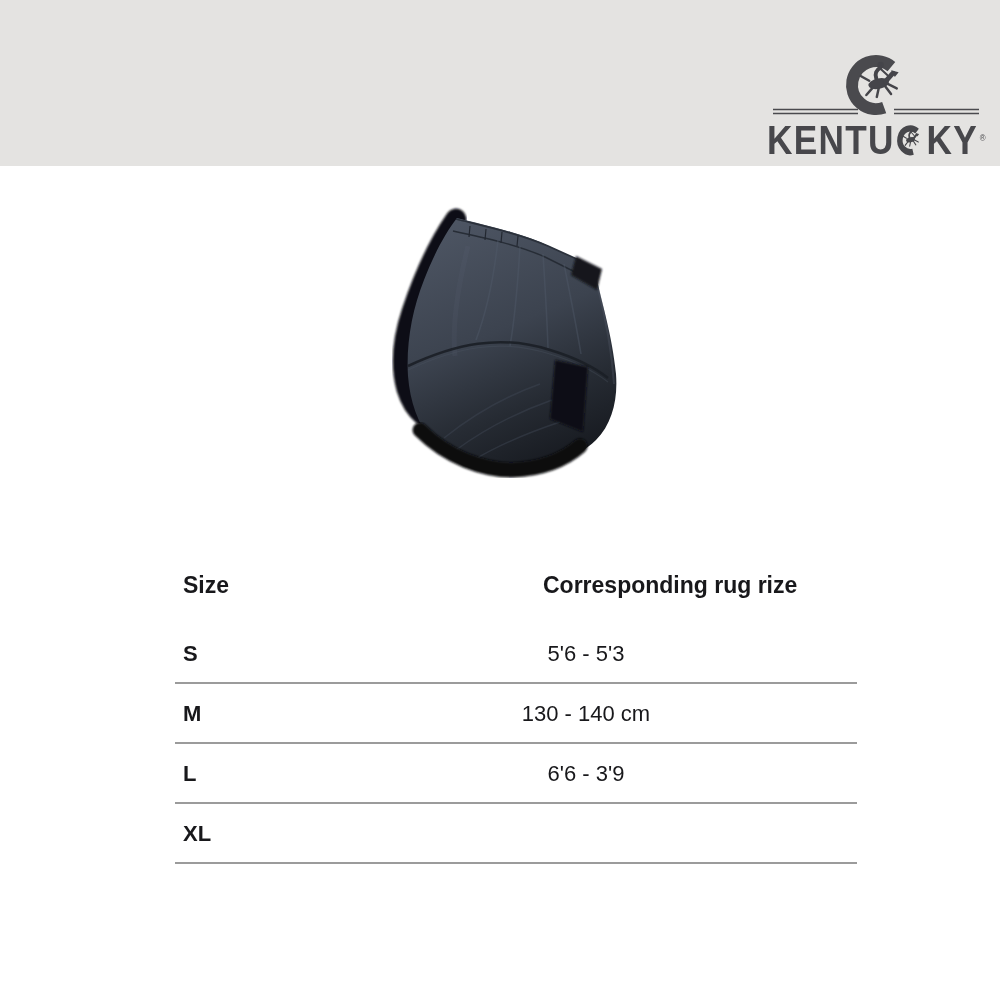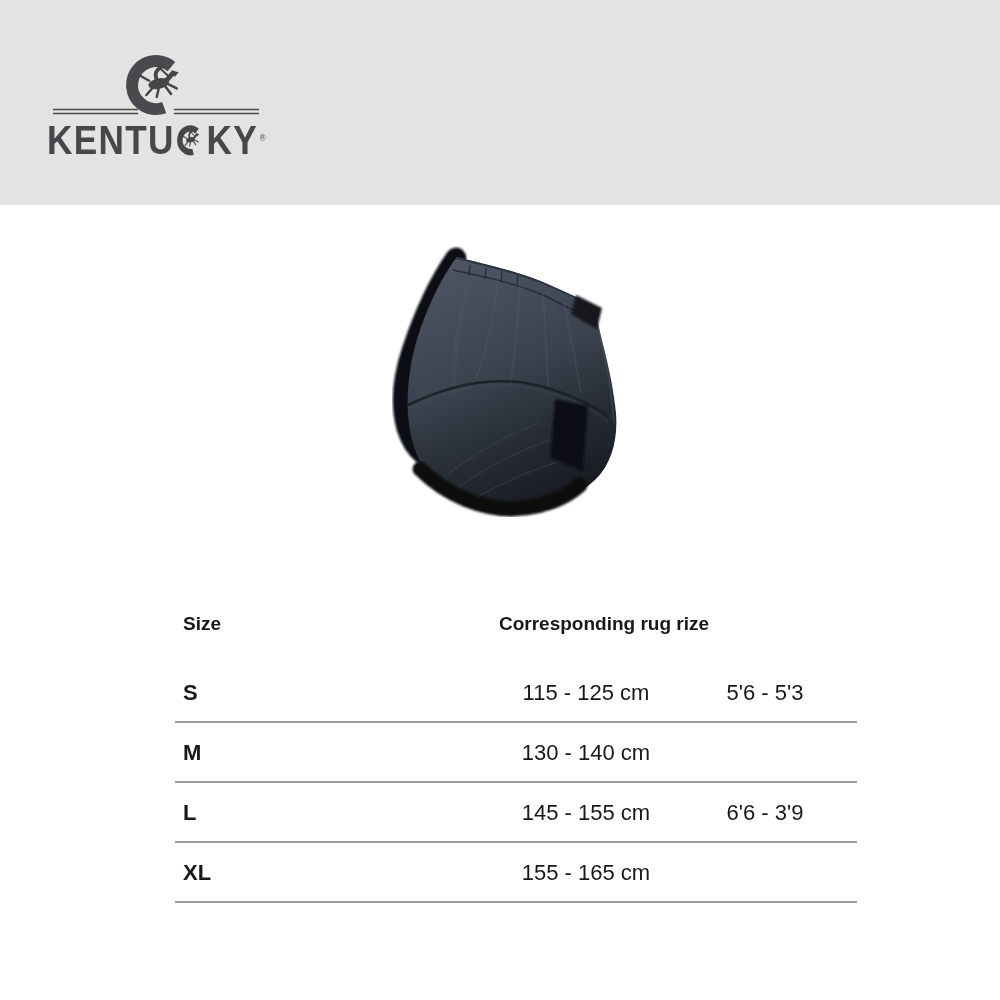--- a/index.html
+++ b/index.html
@@ -4,43 +4,43 @@
 <style>
   html,body { margin:0; padding:0; }
   body {
     width:1000px; height:1000px; overflow:hidden;
     background:#ffffff; color:#18181b;
     font-family:"Liberation Sans", sans-serif;
   }
 
   
   .banner {
-    height:205px; background:#e4e3e1;
-    display:flex; flex-direction:column; align-items:flex-start;padding-left:32px;
+    height:166px; background:#e4e3e1;
+    display:flex; flex-direction:column; align-items:flex-end;padding-left:32px;
   }
   .logo { margin-top:52px; display:flex; flex-direction:column; align-items:center; }
   .emblem-svg { display:block; }
   .wordmark {
     display:flex; align-items:center; height:38px; margin-top:1px;
     transform:scaleX(0.88); transform-origin:center;
     color:#47474b; font-weight:600; font-size:40px; letter-spacing:1.5px;
     line-height:38px; white-space:nowrap;
   }
   .wm-c { margin:0 1px; display:block; }
   .reg { font-size:9px; letter-spacing:0; align-self:flex-end; margin:0 0 2px 2px; font-weight:400; }
 
   
   .product-wrap { width:300px; height:290px; margin:38px auto 0; }
 
   
   .size-chart { width:682px; margin:77px 0 0 175px; }
   .thead {
     display:grid; grid-template-columns:324px 358px;
     line-height:28px; margin-bottom:25px;
-    font-size:19px; font-weight:600;
+    font-size:23px; font-weight:600;gap:44px;
   }
   .h-size { padding-left:8px; }
   .h-rug  { text-align:left; }
   .trow {
     display:grid; grid-template-columns:324px 174px 184px;
     height:60px; align-items:center; box-sizing:border-box; padding-top:2px;
     border-bottom:2px solid #9b9b9b;
     font-size:22px;
   }
   .c-size { padding-left:8px; font-weight:700; }
@@ -146,29 +146,26 @@
 </figure>
 
 <section class="size-chart">
   <div class="thead">
     <div class="h-size">Size</div>
     <div class="h-rug">Corresponding rug rize</div>
   </div>
 
   <div class="trow">
     <div class="c-size">S</div>
-    <div class="c-cm">115 - 125 cm</div>
     <div class="c-ft">5'6 - 5'3</div>
   </div>
   <div class="trow">
     <div class="c-size">M</div>
     <div class="c-cm">130 - 140 cm</div>
   </div>
   <div class="trow">
     <div class="c-size">L</div>
-    <div class="c-cm">145 - 155 cm</div>
     <div class="c-ft">6'6 - 3'9</div>
   </div>
   <div class="trow">
     <div class="c-size">XL</div>
-    <div class="c-cm">155 - 165 cm</div>
   </div>
 </section>
 
 </body></html>

